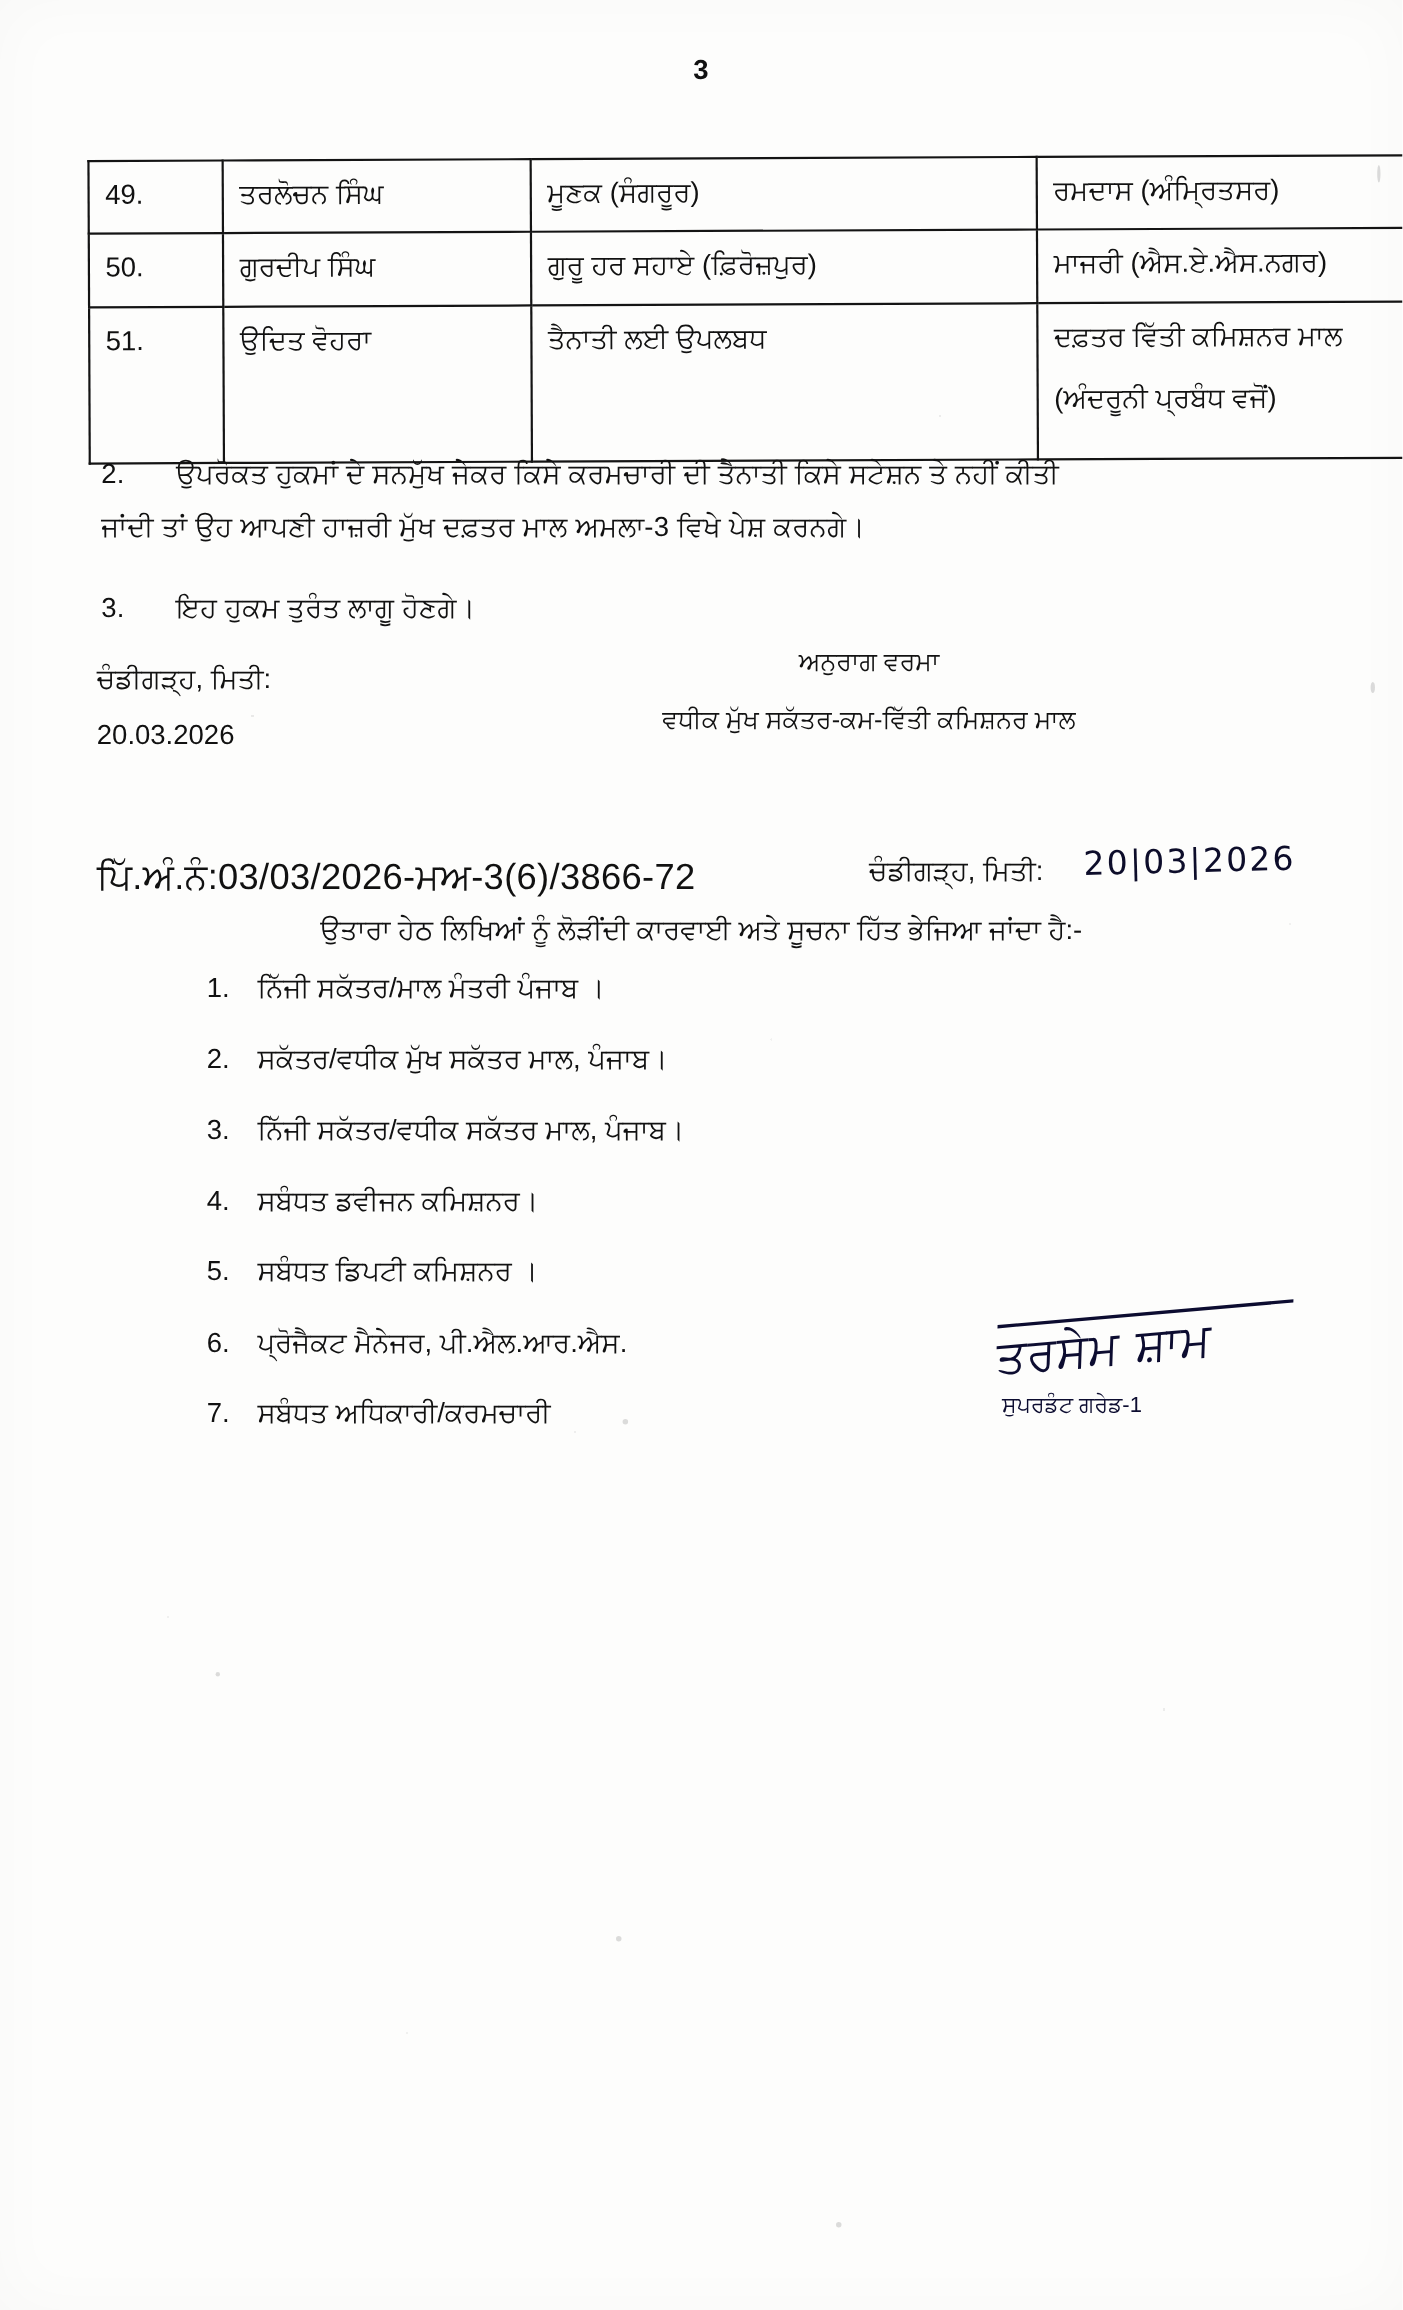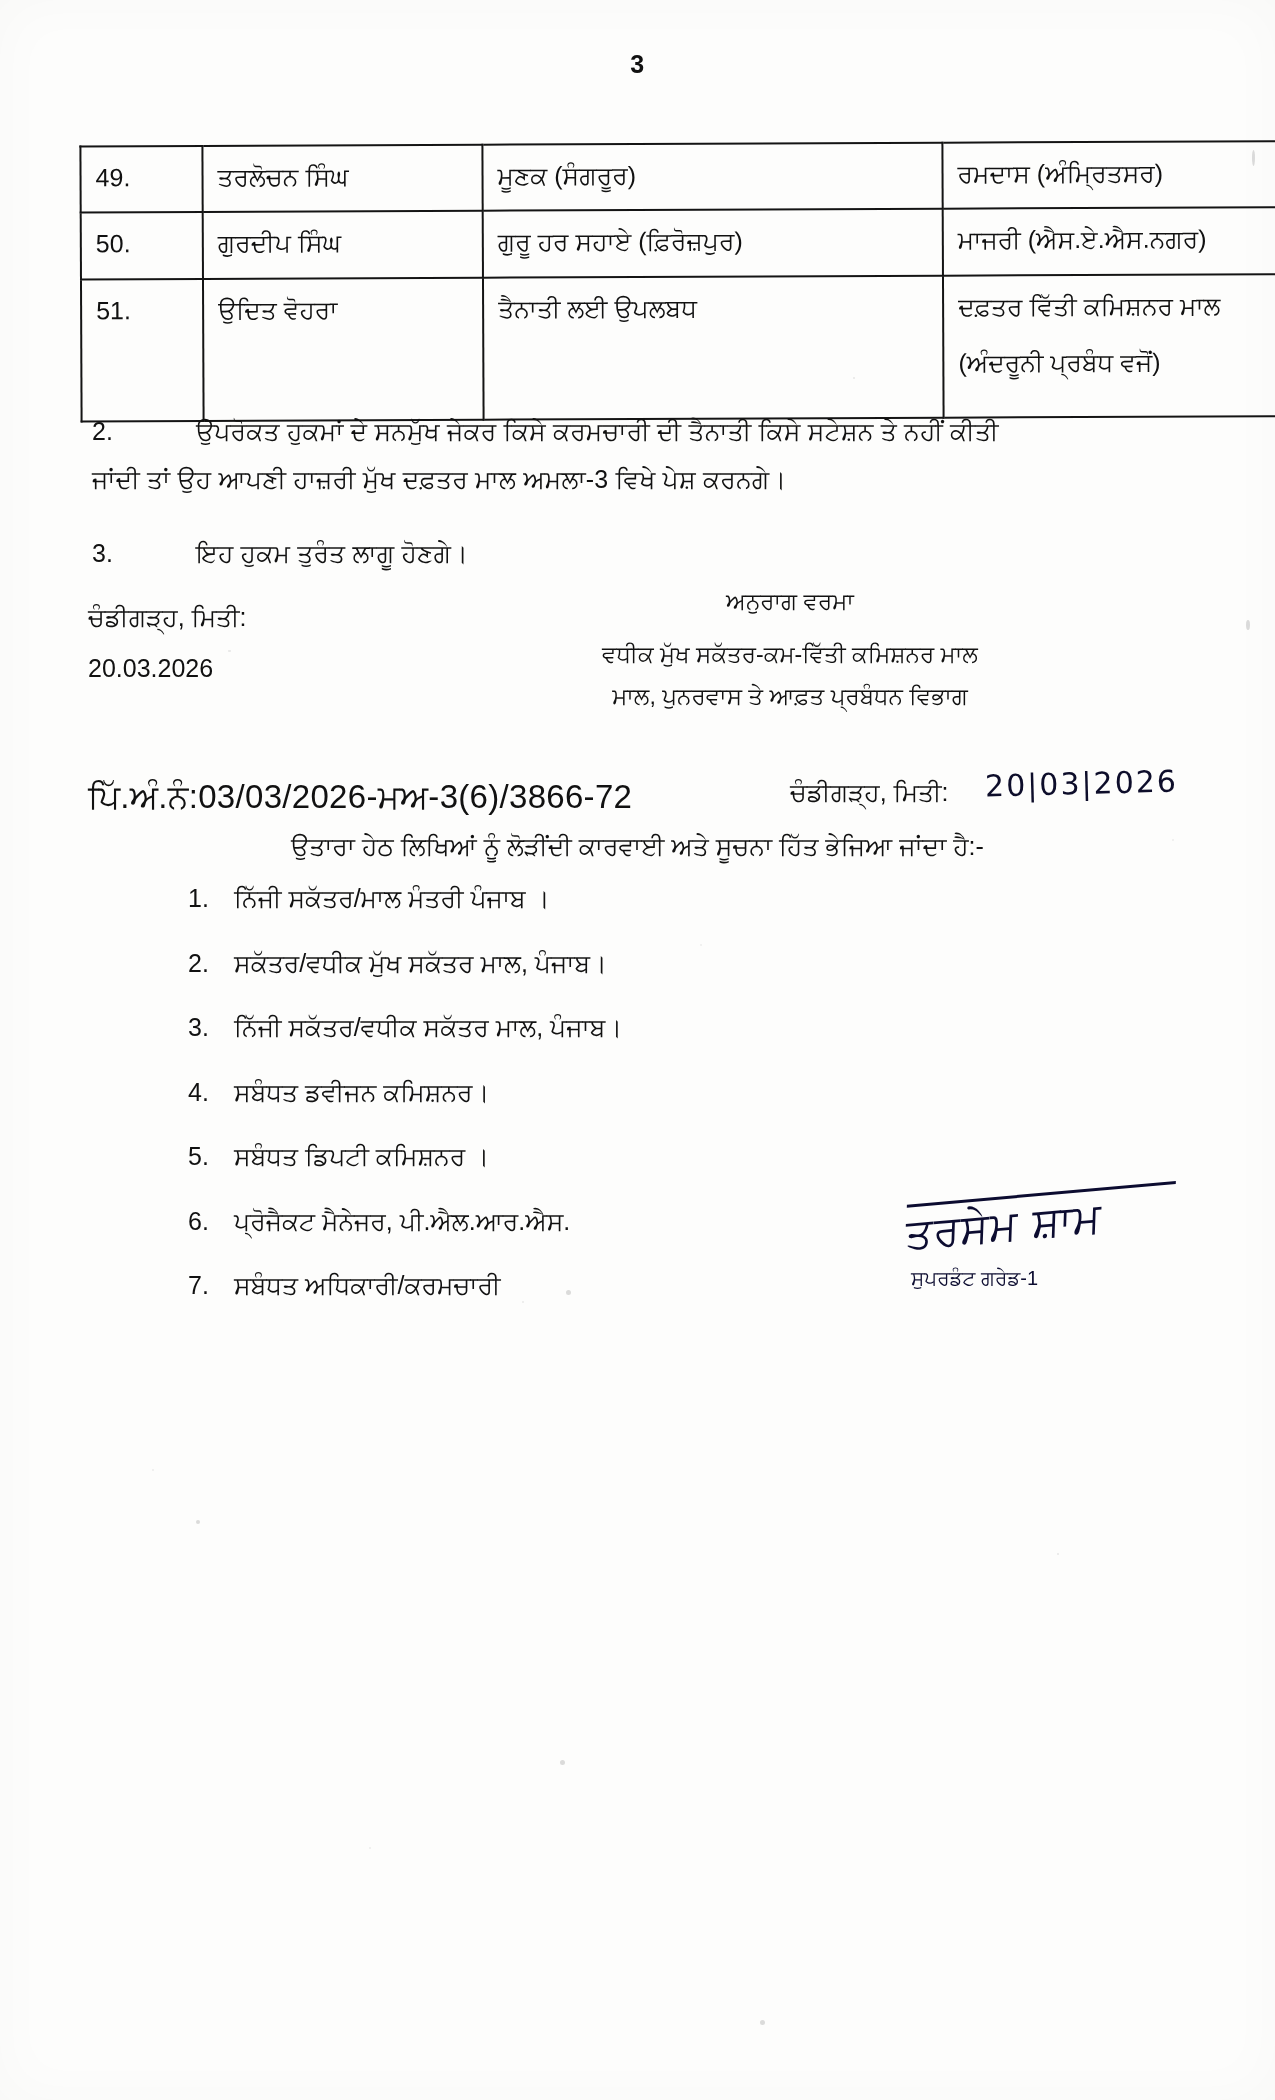--- a/index.html
+++ b/index.html
@@ -96,21 +96,21 @@
     line-height: 1.9;
     letter-spacing: 0.2px;
   }
   .para .num {
     position: absolute;
     left: 0;
     top: 0;
   }
   .para .txt {
     display: block;
-    margin-left: 104px;
+    margin-left: 68px;
   }
   .para .cont {
     display: block;
     margin-left: 0;
   }
 
   #para-2 { top: 408px; left: 92px; width: 1090px; }
   #para-3 { top: 530px; left: 92px; width: 1090px; }
 
   
@@ -288,21 +288,20 @@
   </div>
 
   <div id="issue-left">
     <div>ਚੰਡੀਗੜ੍ਹ, ਮਿਤੀ:</div>
     <div>20.03.2026</div>
   </div>
 
   <div id="signatory">
     <span class="sig-name">ਅਨੁਰਾਗ ਵਰਮਾ</span>
     <span class="sig-desig">ਵਧੀਕ ਮੁੱਖ ਸਕੱਤਰ-ਕਮ-ਵਿੱਤੀ ਕਮਿਸ਼ਨਰ ਮਾਲ</span>
-    <span class="sig-desig">ਮਾਲ, ਪੁਨਰਵਾਸ ਤੇ ਆਫ਼ਤ ਪ੍ਰਬੰਧਨ ਵਿਭਾਗ</span>
   </div>
 
   <div id="memo-no">ਪਿੱ.ਅੰ.ਨੰ:03/03/2026-ਮਅ-3(6)/3866-72</div>
 
   <div id="memo-place">ਚੰਡੀਗੜ੍ਹ, ਮਿਤੀ:</div>
 
   <div id="memo-date-hand">20|03|2026</div>
 
   <div id="endorse-line">ਉਤਾਰਾ ਹੇਠ ਲਿਖਿਆਂ ਨੂੰ ਲੋੜੀਂਦੀ ਕਾਰਵਾਈ ਅਤੇ ਸੂਚਨਾ ਹਿੱਤ ਭੇਜਿਆ ਜਾਂਦਾ ਹੈ:-</div>
 

